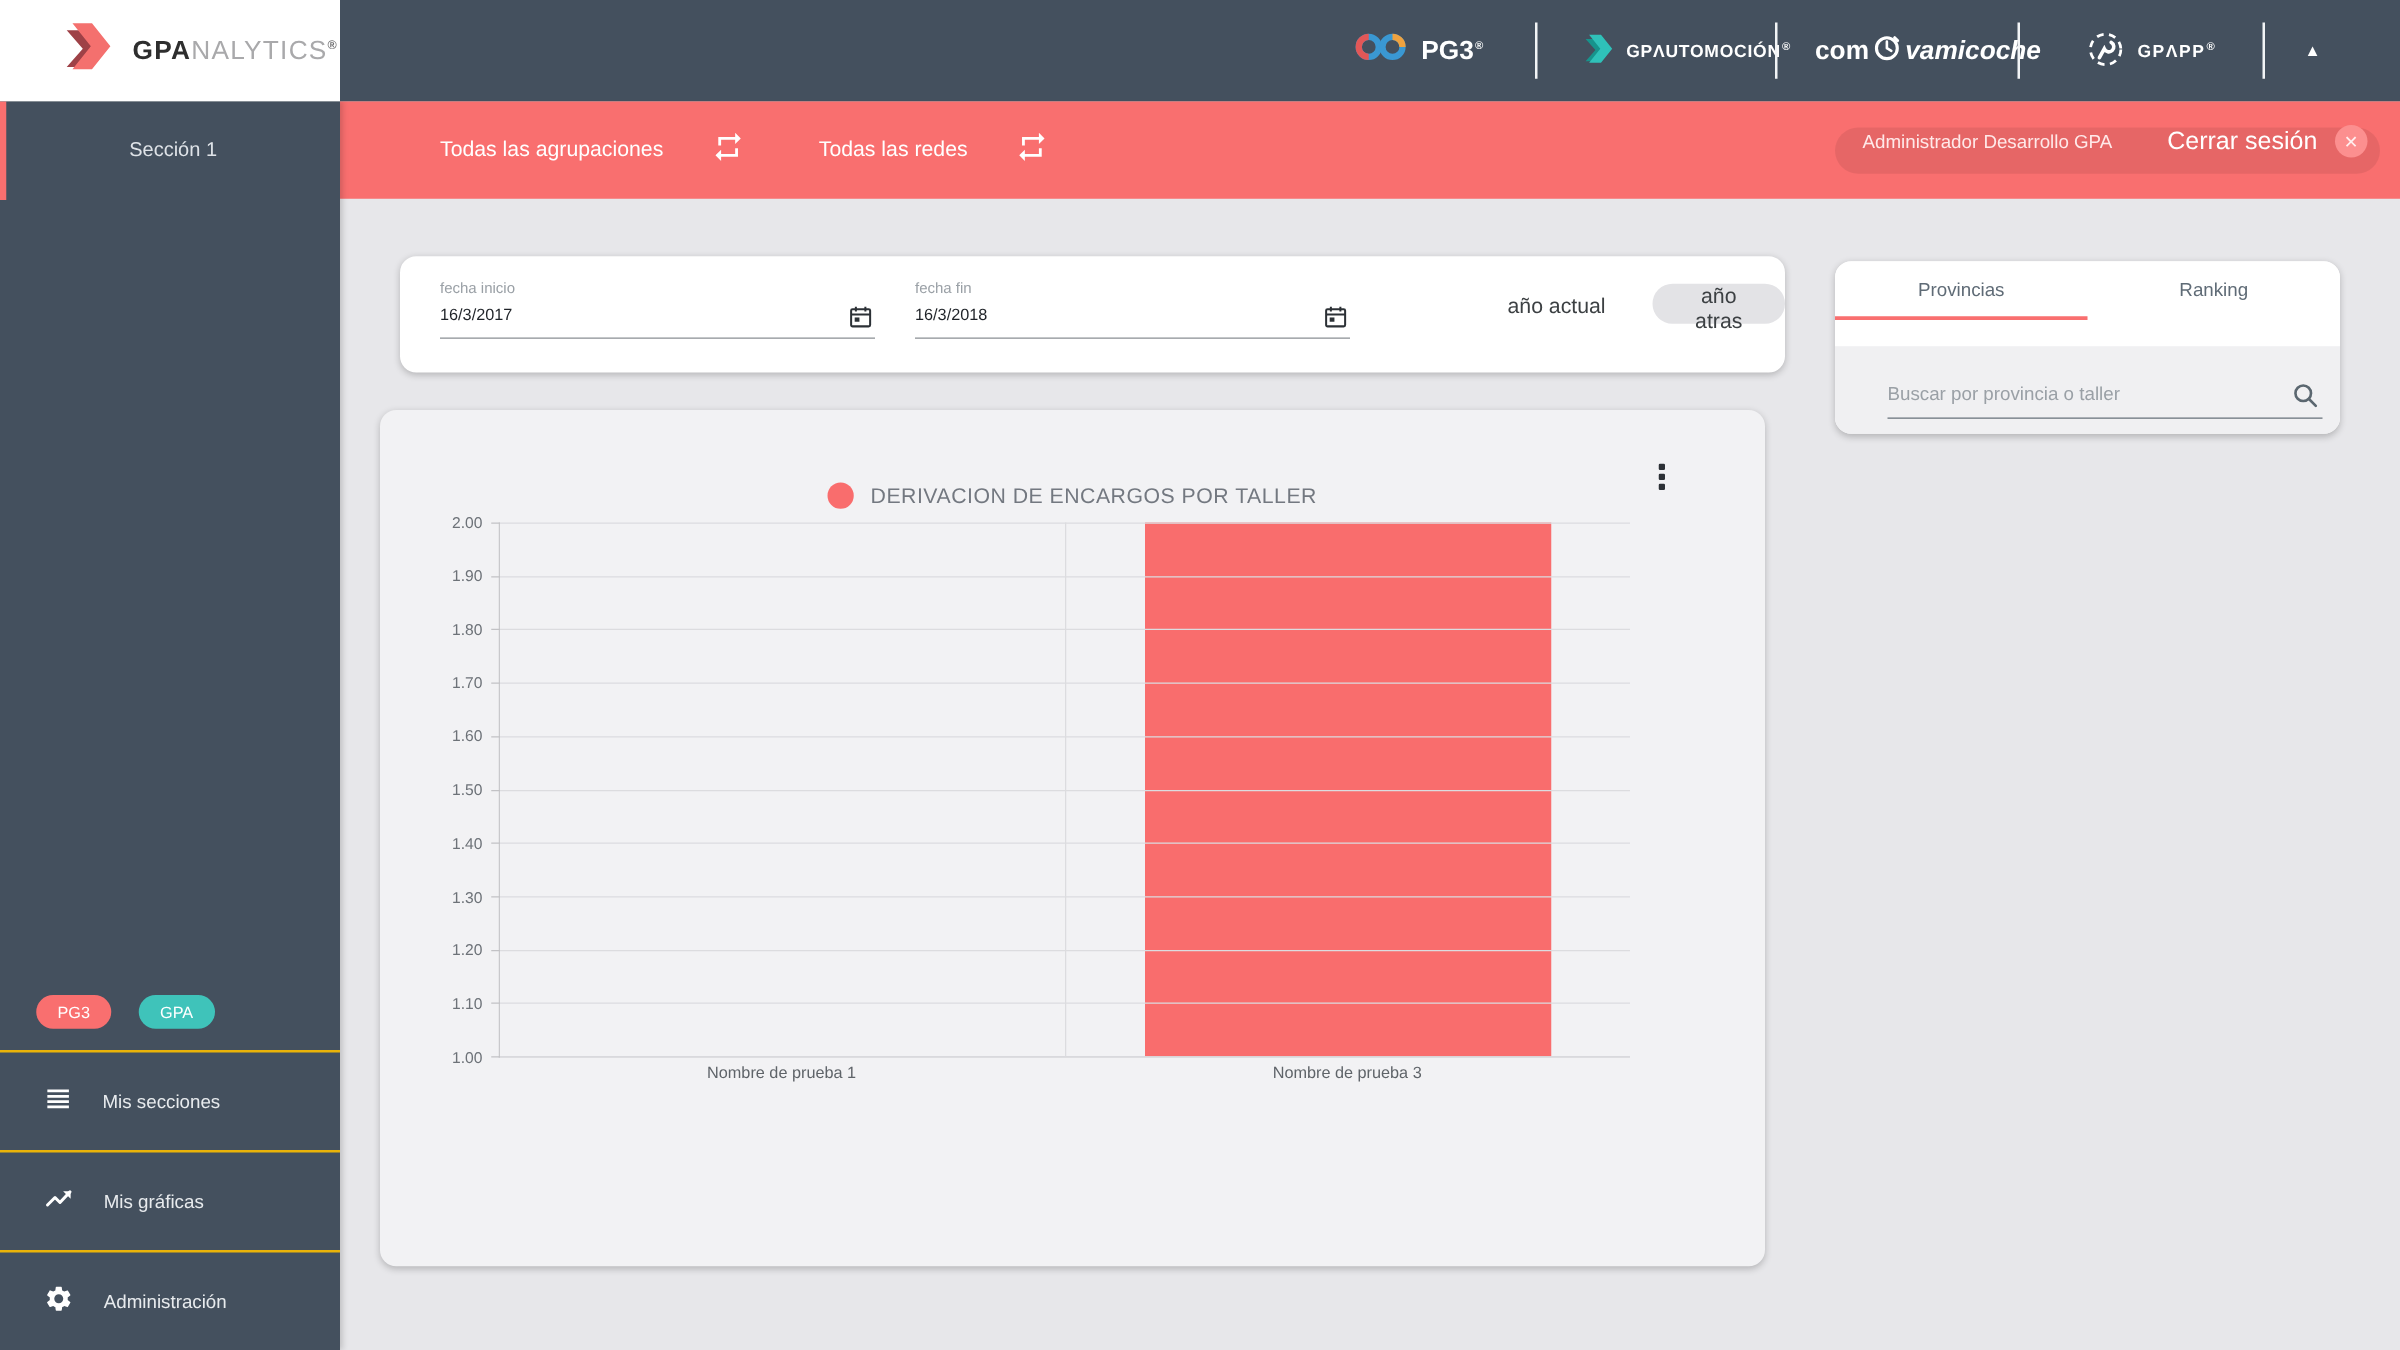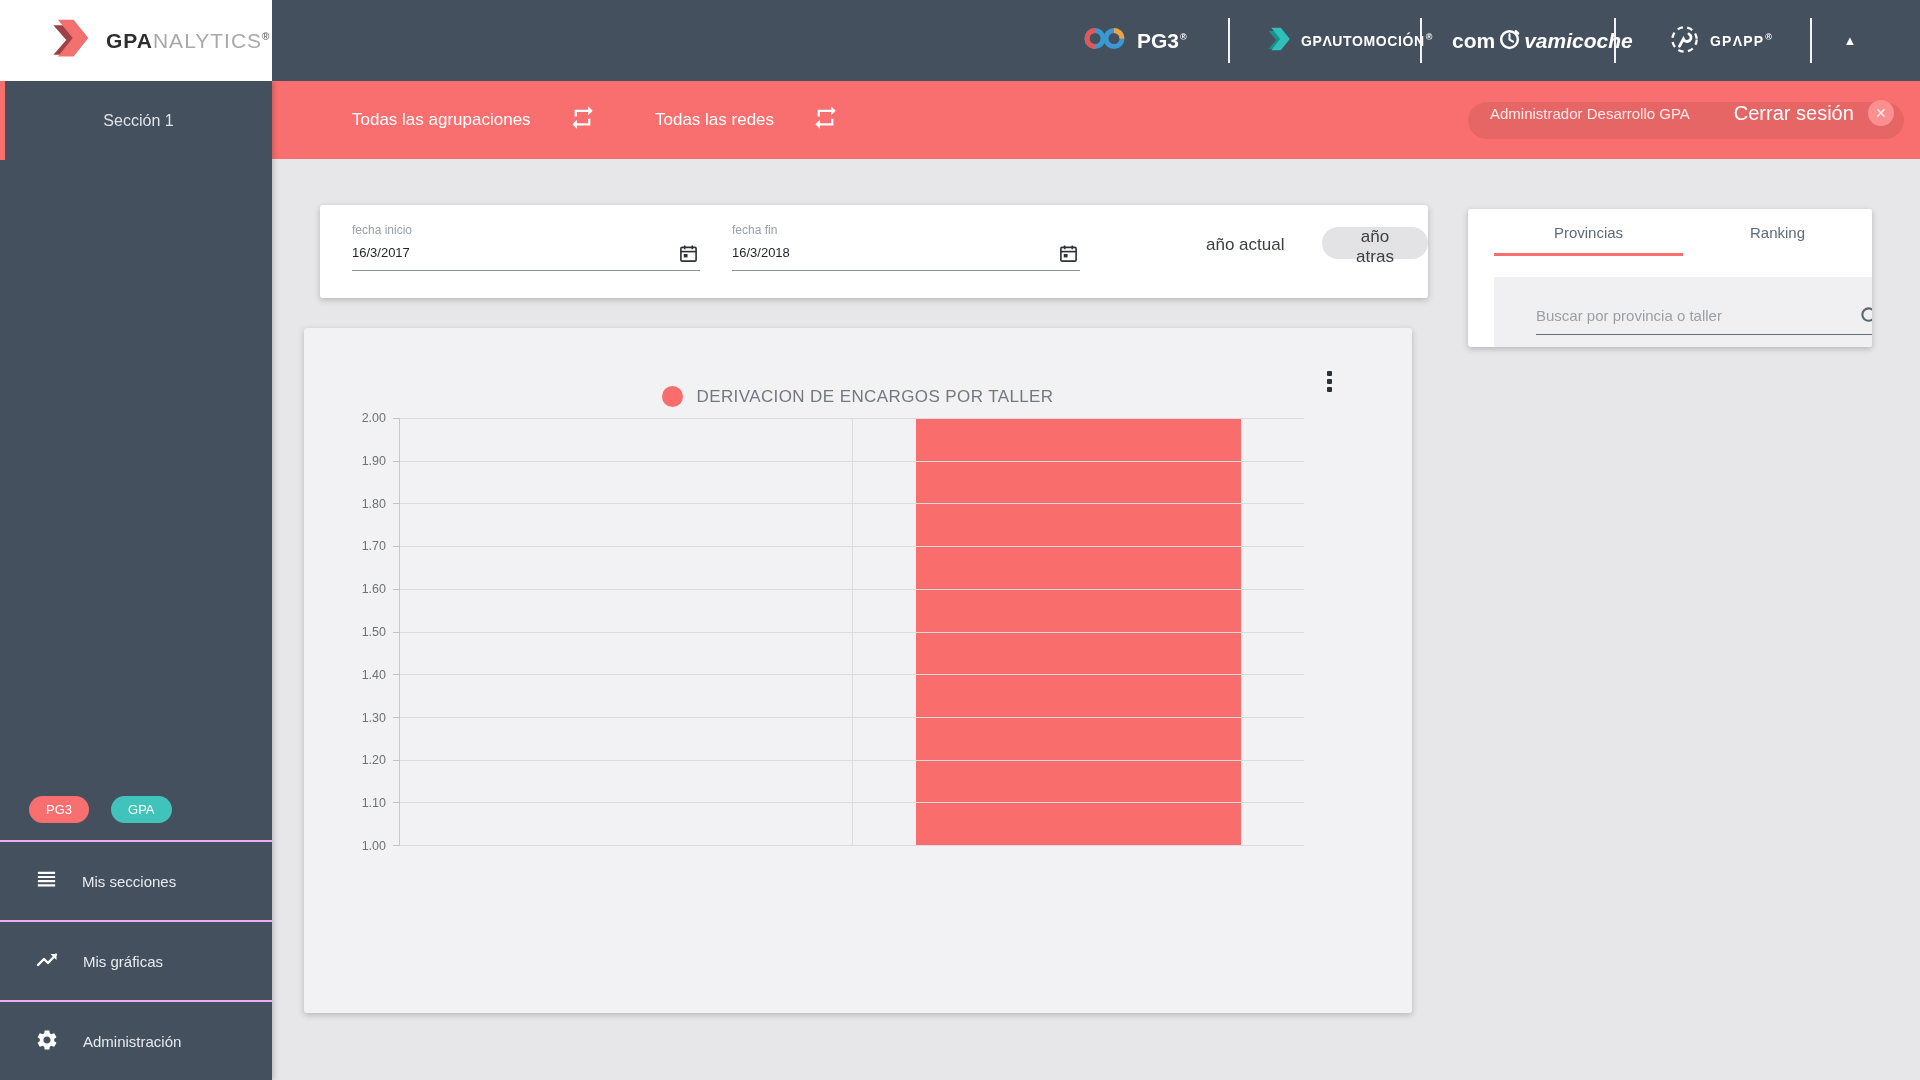--- a/index.html
+++ b/index.html
@@ -32,24 +32,24 @@
   .user-name { color:#ffe9e9; font-size:15px; }
   .logout { display:flex; align-items:center; gap:14px; color:#ffffff; font-size:20px; background:none; border:none; cursor:pointer; font-family:inherit; }
   .logout-x { width:26px; height:26px; border-radius:50%; background:#fc8f8f; color:#fff0f0; font-size:14px; display:flex; align-items:center; justify-content:center; }
 
   
   .sidebar { position:absolute; left:0; top:81px; width:272px; height:999px; background:#44505e; z-index:25; box-shadow:2px 0 5px rgba(0,0,0,.18); }
   .section-item { position:relative; height:79px; display:flex; align-items:center; justify-content:center; color:#dfe3e8; font-size:16px; border-left:5px solid #f96f6f; cursor:pointer; }
   .badge-row { position:absolute; left:29px; top:715px; display:flex; gap:22px; }
   .badge { height:27px; padding:0 17px; border-radius:14px; color:#ffffff; font-size:13px; display:flex; align-items:center; }
   .side-nav { position:absolute; left:0; top:759px; width:272px; }
-  .nav-item { height:80px; border-top:2px solid #f0abfc; display:flex; align-items:center; padding-left:35px; gap:24px; color:#e8ebee; font-size:15px; cursor:pointer;text-align:right; }
-
-  
-  .card { position:absolute; background:#ffffff; border-radius:3px; box-shadow:0 2px 6px rgba(0,0,0,.22);padding-left:26px; }
+  .nav-item { height:80px; border-top:2px solid #eab308; display:flex; align-items:center; padding-left:35px; gap:24px; color:#e8ebee; font-size:15px; cursor:pointer;text-align:right; }
+
+  
+  .card { position:absolute; background:#ffffff; border-radius:13px; box-shadow:0 2px 6px rgba(0,0,0,.22); }
 
   
   .filter-card { left:320px; top:205px; width:1108px; height:93px; }
   .date-field { position:absolute; top:18px; width:348px; }
   .df-1 { left:32px; } .df-2 { left:412px; }
   .date-label { font-size:12px; color:#9aa0a6; }
   .date-row { position:relative; margin-top:6px; border-bottom:1px solid #8a8f94; padding-bottom:9px; cursor:pointer; }
   .date-value { font-size:13px; color:#1f2328; }
   .cal-icon { position:absolute; right:2px; top:1px; }
   .yr-text-btn { position:absolute; left:886px; top:30px; background:none; border:none; font-size:17px; color:#3c4043; cursor:pointer; font-family:inherit; }
@@ -300,20 +300,24 @@
         <div class="ytick" style="top: 60%;"></div>
         <div class="gridline" style="top: 70%;"></div>
         <div class="ytick" style="top: 70%;"></div>
         <div class="gridline" style="top: 80%;"></div>
         <div class="ytick" style="top: 80%;"></div>
         <div class="gridline" style="top: 90%;"></div>
         <div class="ytick" style="top: 90%;"></div>
         <div class="gridline" style="top: 100%;"></div>
         <div class="ytick" style="top: 100%;"></div>
       </div>
+    <div class="cat-labels" id="cat-labels">
+        <div class="cat-label">Nombre de prueba 1</div>
+        <div class="cat-label">Nombre de prueba 3</div>
+      </div>
   </section>
 
   <section class="card panel-card">
     <div class="tabs">
       <button class="tab">Provincias</button>
       <button class="tab">Ranking</button>
       <div class="tab-underline"></div>
     </div>
     <div class="panel-body">
       <div class="search-row">

